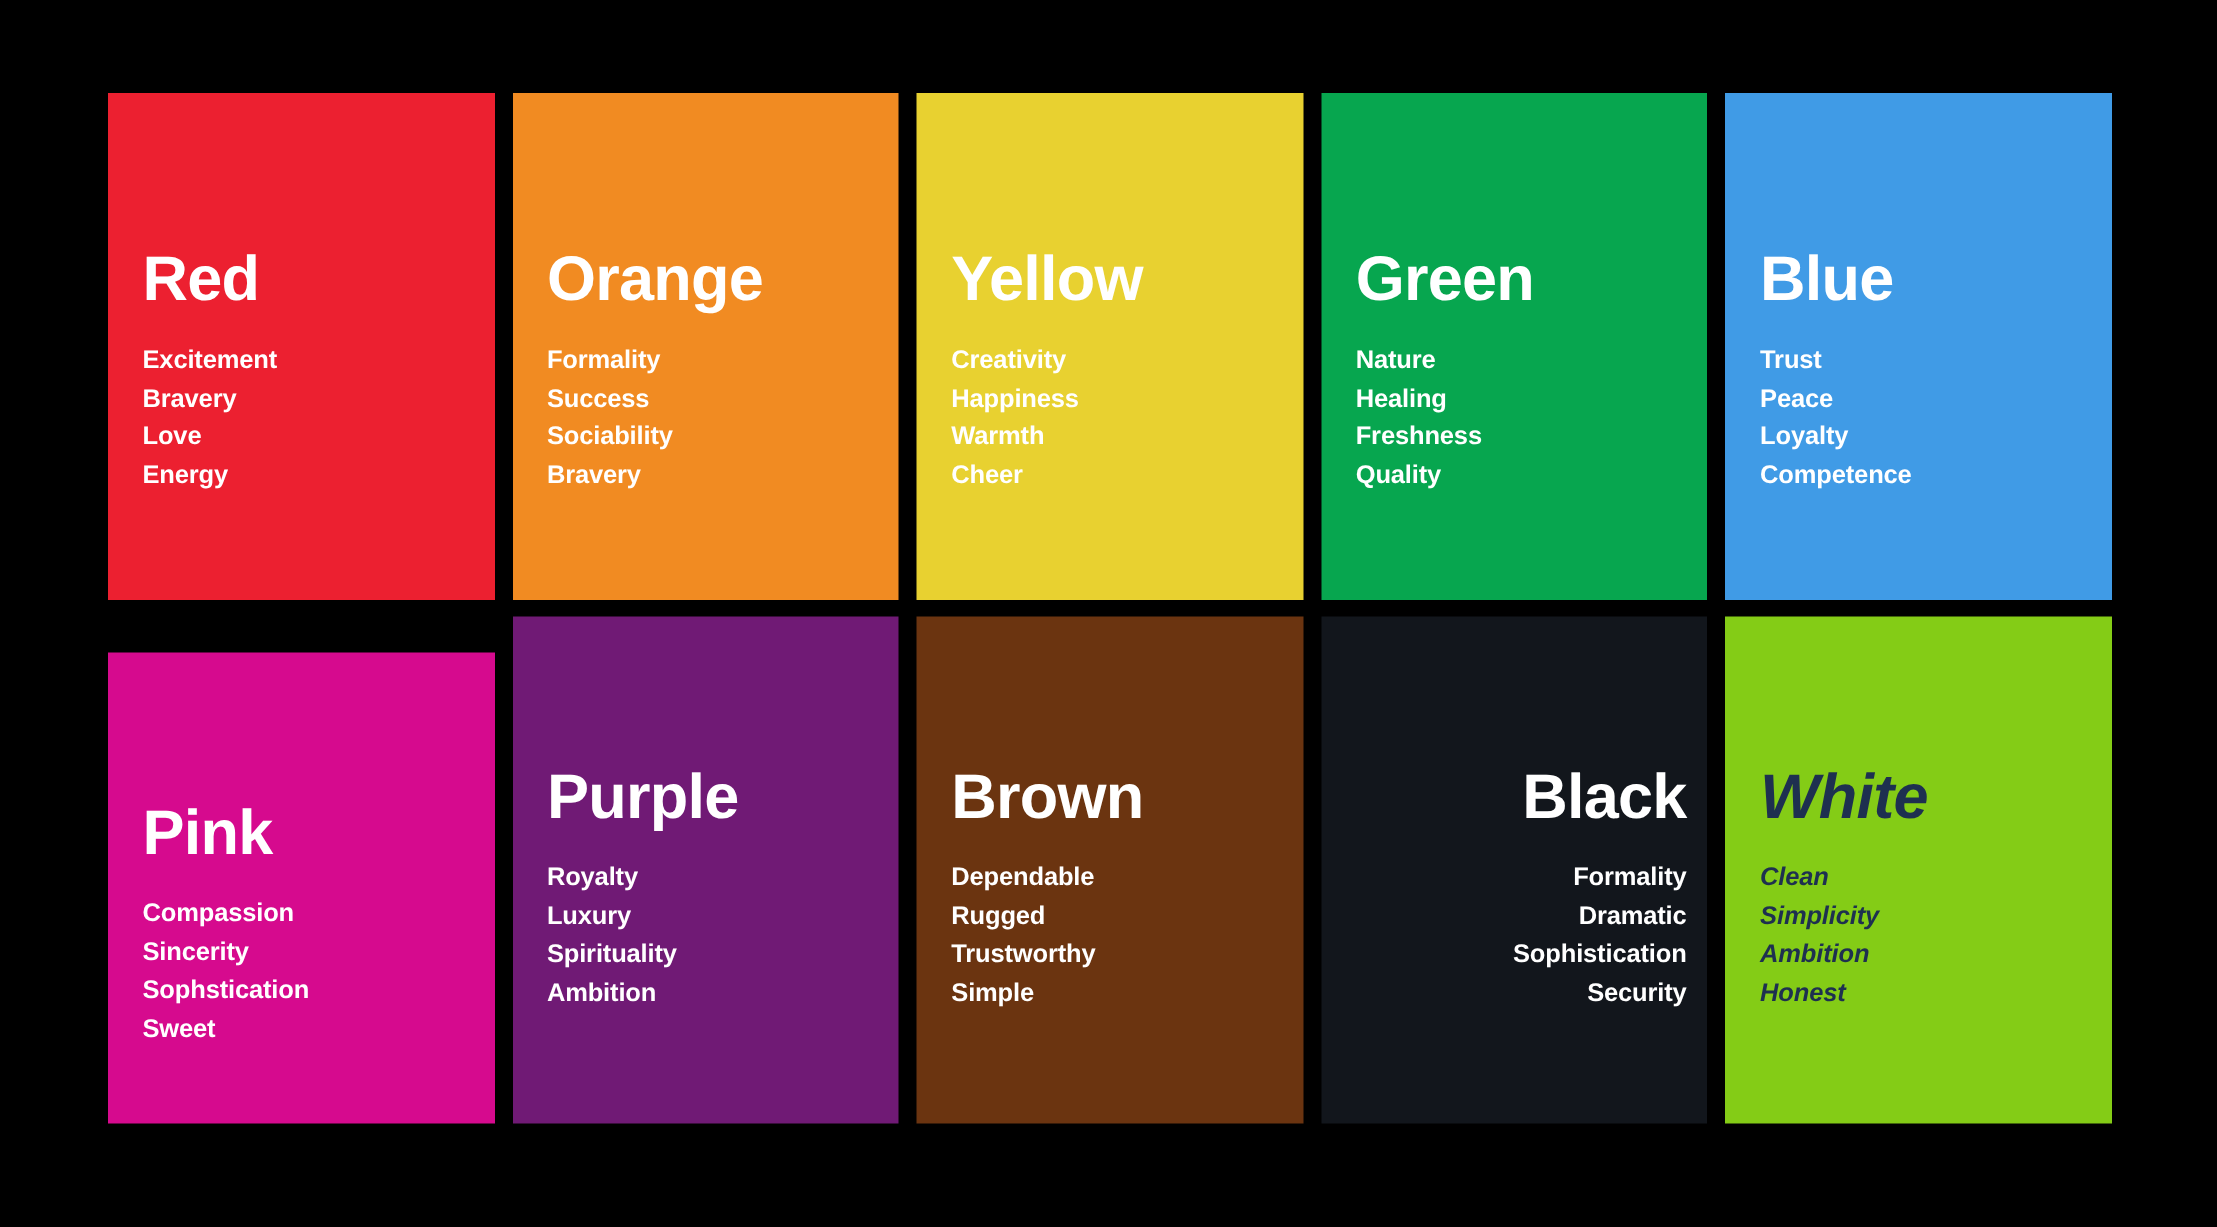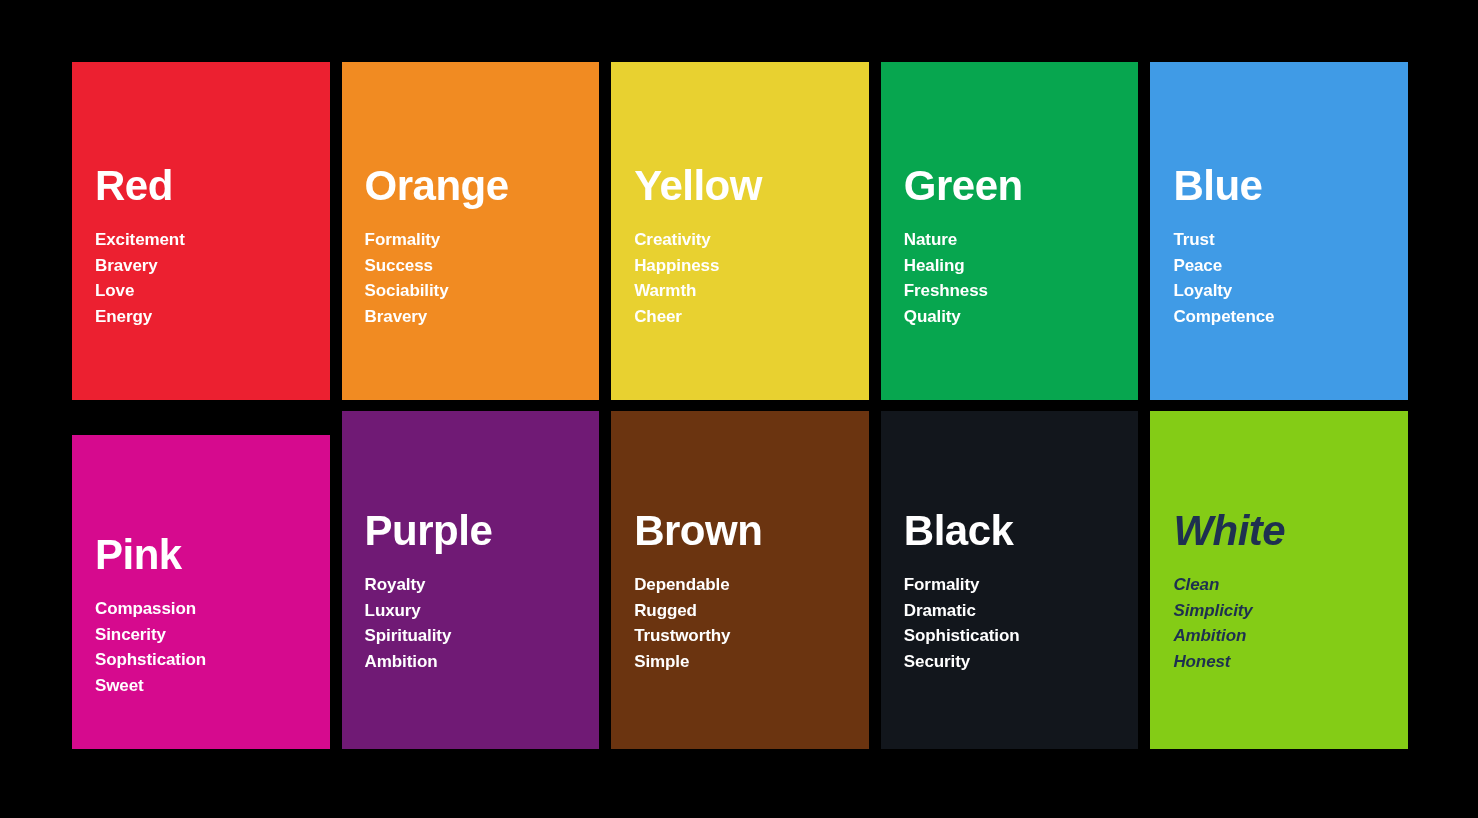--- a/index.html
+++ b/index.html
@@ -165,21 +165,21 @@
       <div class="card-title">Brown</div>
       <ul class="trait-list">
         <li>Dependable</li>
         <li>Rugged</li>
         <li>Trustworthy</li>
         <li>Simple</li>
       </ul>
     </div>
   </div>
 
-  <div class="color-card row-bottom" style="background-color: rgb(18, 22, 28); color: rgb(255, 255, 255);">
+  <div class="color-card row-bottom" style="background-color: rgb(18, 22, 28); color: rgb(255, 255, 255); text-align: right;">
     <div class="card-inner">
       <div class="card-title">Black</div>
       <ul class="trait-list">
         <li>Formality</li>
         <li>Dramatic</li>
         <li>Sophistication</li>
         <li>Security</li>
       </ul>
     </div>
   </div>

